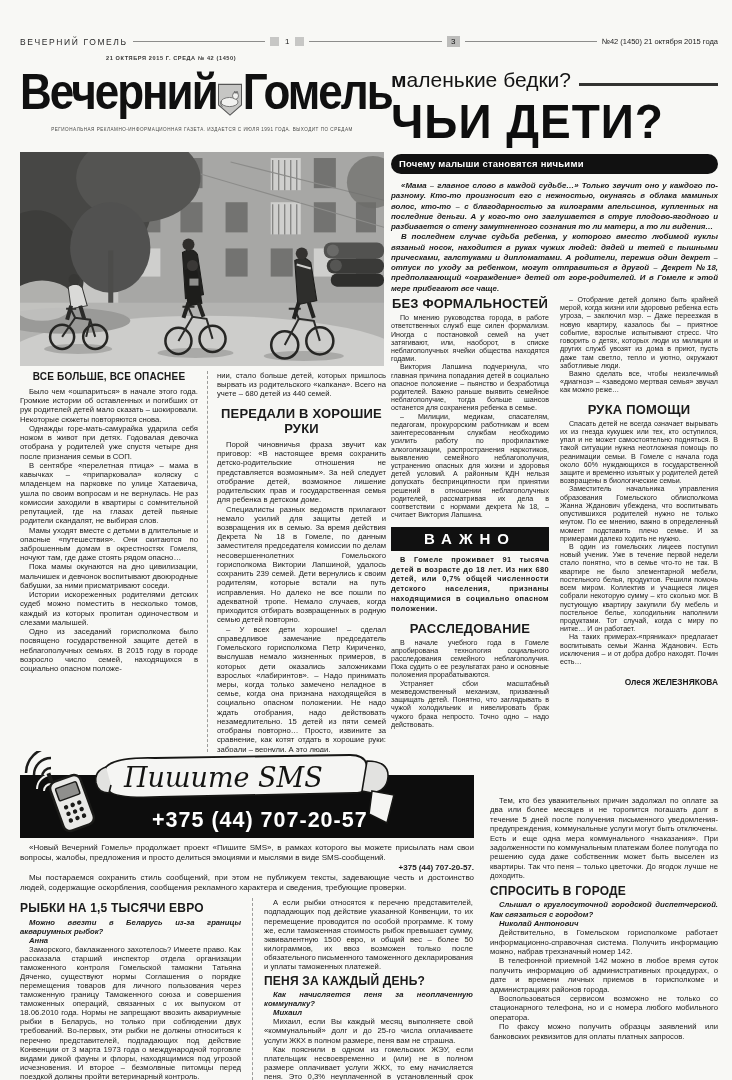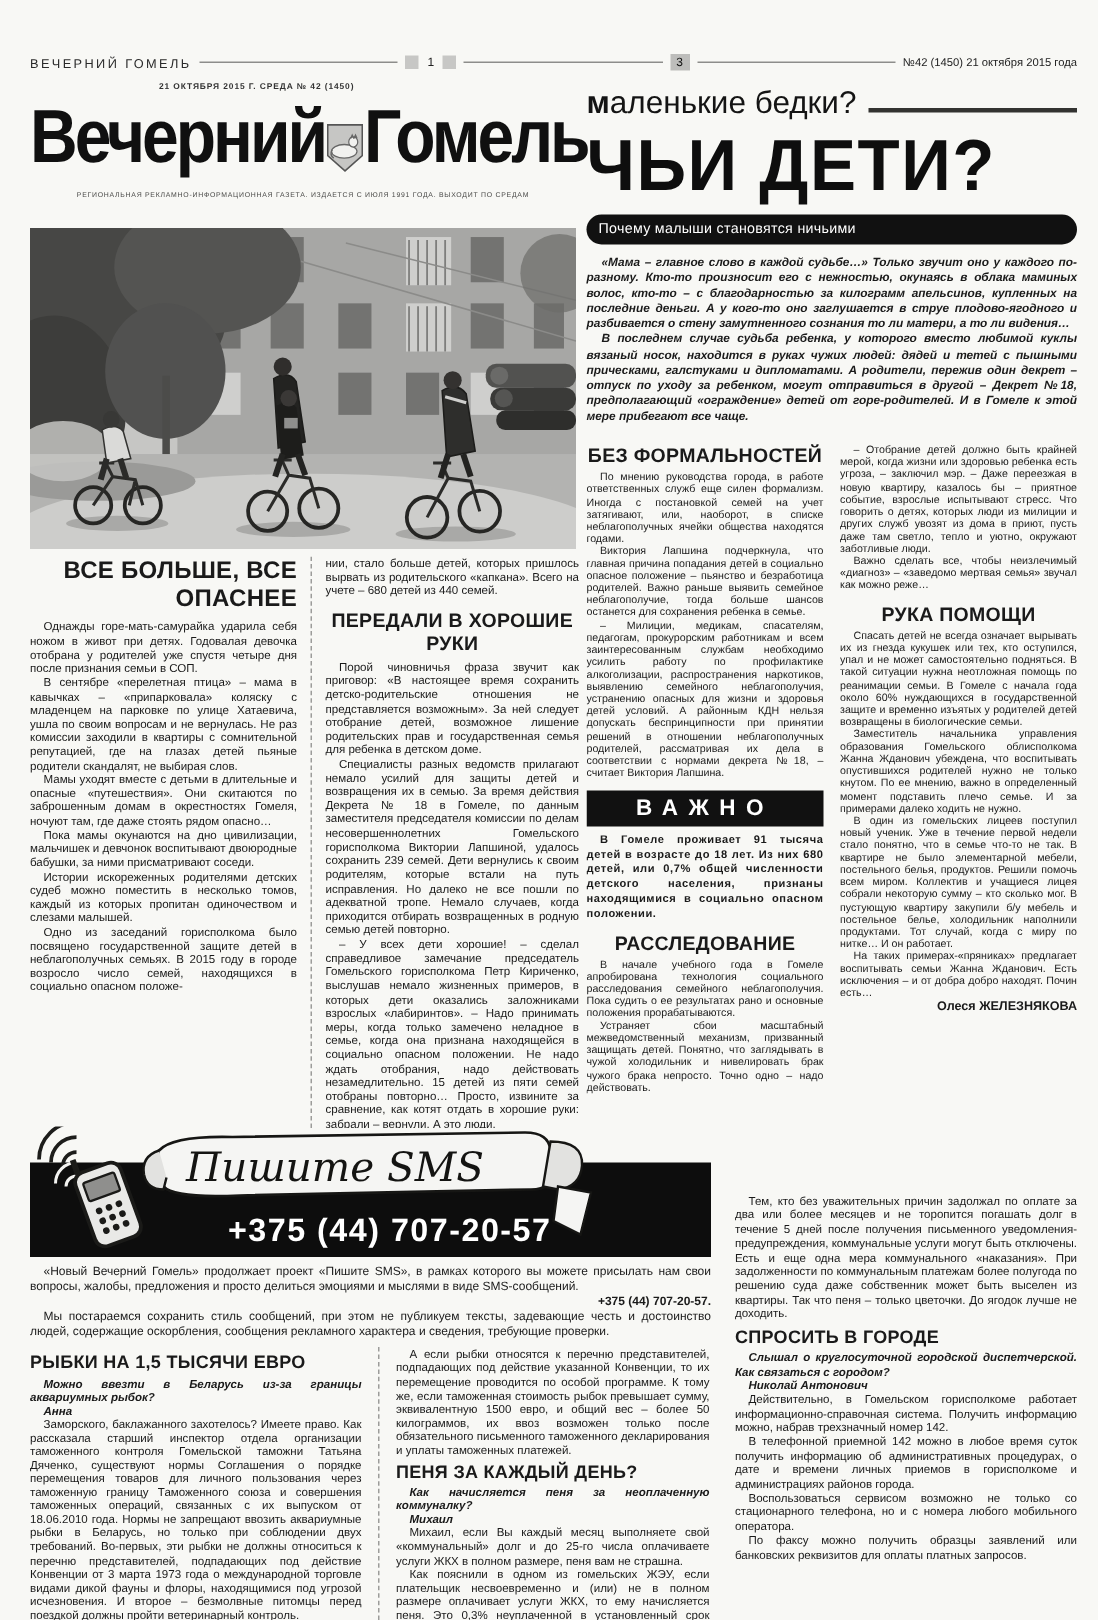--- a/index.html
+++ b/index.html
@@ -28,39 +28,39 @@
   
   .photo { position:absolute; left:20px; top:152px; width:364px; height:214px; background:#c9c9c7; }
   .photo svg { display:block; width:100%; height:100%; }
   
   .jp { text-align:justify; text-indent:9px; }
   .nojp { text-align:justify; }
   
   .left-article { position:absolute; left:20px; top:371px; width:366px; height:381px; display:flex; overflow:hidden; }
   .lcol { width:178px; font-size:7.7px; line-height:1.2; }
   .lcol.second { border-left:1px dashed #9c9c9a; padding-left:9px; margin-left:9px; width:179px; }
-  .art-h { font-size:16px; font-weight:900; text-align:right; margin-bottom:4px; letter-spacing:.2px; }
+  .art-h { font-size:10px; font-weight:900; text-align:center; margin-bottom:4px; letter-spacing:.2px; }
   .sec-h { font-size:13px; font-weight:900; text-align:center; margin:7px 0 3px; letter-spacing:.2px; }
   
   .main-art { position:absolute; left:391px; top:57px; width:327px; }
-  .kicker { display:flex; align-items:center; gap:8px; }
+  .kicker { display:flex; align-items:center; gap:8px;margin-top:11px; }
   .kicker-text { font-size:21px; color:#141414; white-space:nowrap; }
   .kicker-text b { font-weight:900; }
   .kicker .rule { flex:1; height:3px; background:#333331; margin-top:8px; }
   .headline { margin-top:5px; font-size:46px; font-weight:900; line-height:1; letter-spacing:1px;
     transform:scaleY(1.05); transform-origin:left top; color:#0e0e0e; height:50px; }
-  .standfirst { margin-top:7px; background:#111111; color:#fff; font-weight:normal; font-size:9.5px; padding:4px 8px 5px; letter-spacing:.2px;border-radius:10px; }
+  .standfirst { margin-top:7px; background:#111111; color:#fff; font-weight:bold; font-size:9.5px; padding:4px 8px 5px; letter-spacing:.2px;border-radius:10px; }
   .lead { margin-top:7px; font-weight:bold; font-style:italic; font-size:7.9px; line-height:1.3; }
   .lead p { text-align:justify; text-indent:10px; }
   .main-cols { position:absolute; left:391px; top:296px; width:327px; height:456px; display:flex; gap:11px; overflow:hidden; }
   .mcol { width:158px; font-size:7.1px; line-height:1.16; }
   .important { margin:7px 0 6px; }
   .imp-head { background:#111111; color:#fff; font-weight:900; font-size:15px; letter-spacing:7px; text-align:center; padding:3px 0 4px; }
   .imp-body { margin-top:4px; font-weight:bold; font-size:7.4px; line-height:1.32; letter-spacing:.4px; text-align:justify; text-indent:9px; }
-  .byline { text-align:right; font-weight:bold; font-size:8.4px; }
+  .byline { text-align:right; font-weight:bold; font-size:8.4px; margin-top:12px; }
   
   .sms-banner { position:absolute; left:20px; top:751px; width:454px; height:87px; }
   .sms-banner svg { display:block; width:100%; height:100%; }
   
   .bottom-left { position:absolute; left:20px; top:843px; width:454px; }
   .intro { font-size:8px; line-height:1.26; }
   .intro .phone-line { font-weight:bold; text-indent:9px; text-align:right; }
   .bl-cols { display:flex; margin-top:5px; }
   .blcol { width:221px; font-size:7.7px; line-height:1.18; }
   .blcol.second { border-left:1px dashed #9c9c9a; padding-left:11px; margin-left:11px; width:221px; }
@@ -193,20 +193,21 @@
       <path d="M274 108 q10 -6 16 2 l6 38 l-19 4 z" fill="#2e2e2c" stroke="#1c1c1a" stroke-width="1"></path>
       <path d="M276 112 l14 4" stroke="#cfcfcd" stroke-width="2"></path>
       <circle cx="281" cy="101" r="6" fill="#343230"></circle>
       <path d="M278 150 l-5 16 M288 150 l5 15" stroke="#232321" stroke-width="4" fill="none"></path>
     </svg>
   </div>
 
   <div class="left-article">
     <div class="lcol">
       <h2 class="art-h">ВСЕ БОЛЬШЕ, ВСЕ ОПАСНЕЕ</h2>
+      <p class="jp">Было чем «ошпариться» в начале этого года. Громкие истории об оставленных и погибших от рук родителей детей мало сказать – шокировали. Некоторые сюжеты повторяются снова.</p>
       <p class="jp">Однажды горе-мать-самурайка ударила себя ножом в живот при детях. Годовалая девочка отобрана у родителей уже спустя четыре дня после признания семьи в СОП.</p>
       <p class="jp">В сентябре «перелетная птица» – мама в кавычках – «припарковала» коляску с младенцем на парковке по улице Хатаевича, ушла по своим вопросам и не вернулась. Не раз комиссии заходили в квартиры с сомнительной репутацией, где на глазах детей пьяные родители скандалят, не выбирая слов.</p>
       <p class="jp">Мамы уходят вместе с детьми в длительные и опасные «путешествия». Они скитаются по заброшенным домам в окрестностях Гомеля, ночуют там, где даже стоять рядом опасно…</p>
       <p class="jp">Пока мамы окунаются на дно цивилизации, мальчишек и девчонок воспитывают двоюродные бабушки, за ними присматривают соседи.</p>
       <p class="jp">Истории искореженных родителями детских судеб можно поместить в несколько томов, каждый из которых пропитан одиночеством и слезами малышей.</p>
       <p class="jp">Одно из заседаний горисполкома было посвящено государственной защите детей в неблагополучных семьях. В 2015 году в городе возросло число семей, находящихся в социально опасном положе-</p>
     </div>
     <div class="lcol second">
       <p class="nojp">нии, стало больше детей, которых пришлось вырвать из родительского «капкана». Всего на учете – 680 детей из 440 семей.</p>
       <h3 class="sec-h">ПЕРЕДАЛИ В ХОРОШИЕ РУКИ</h3>

